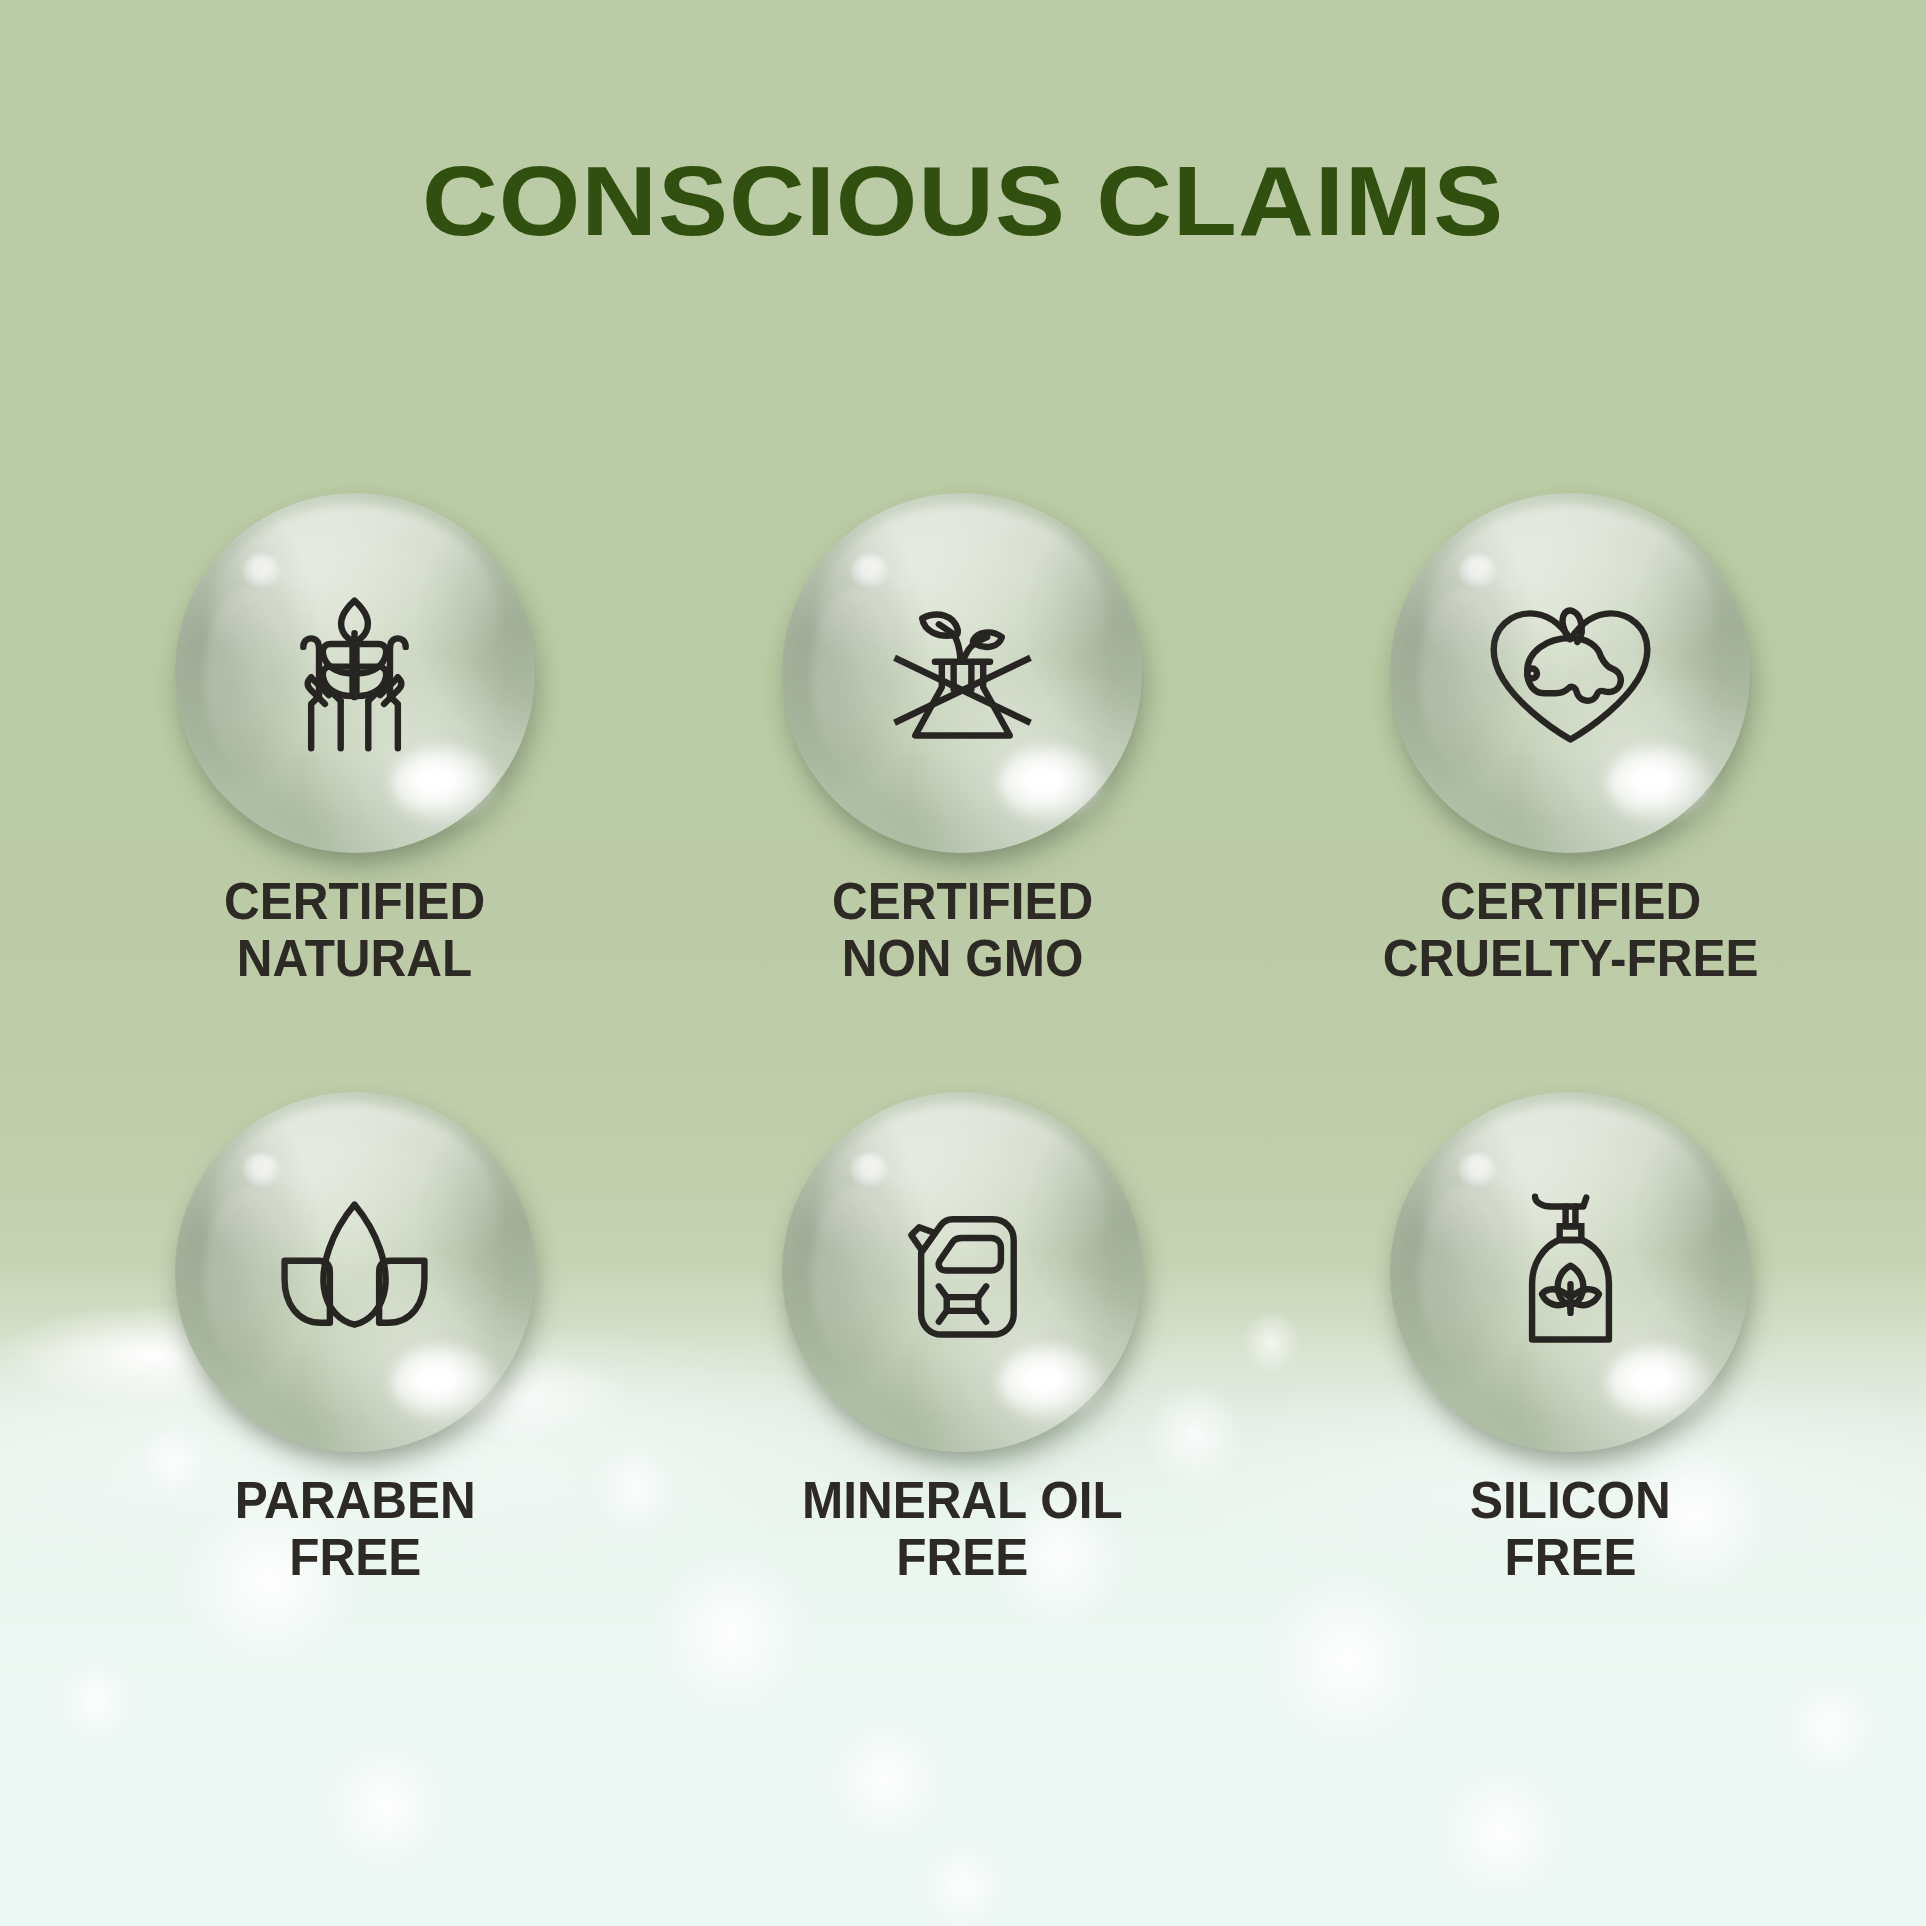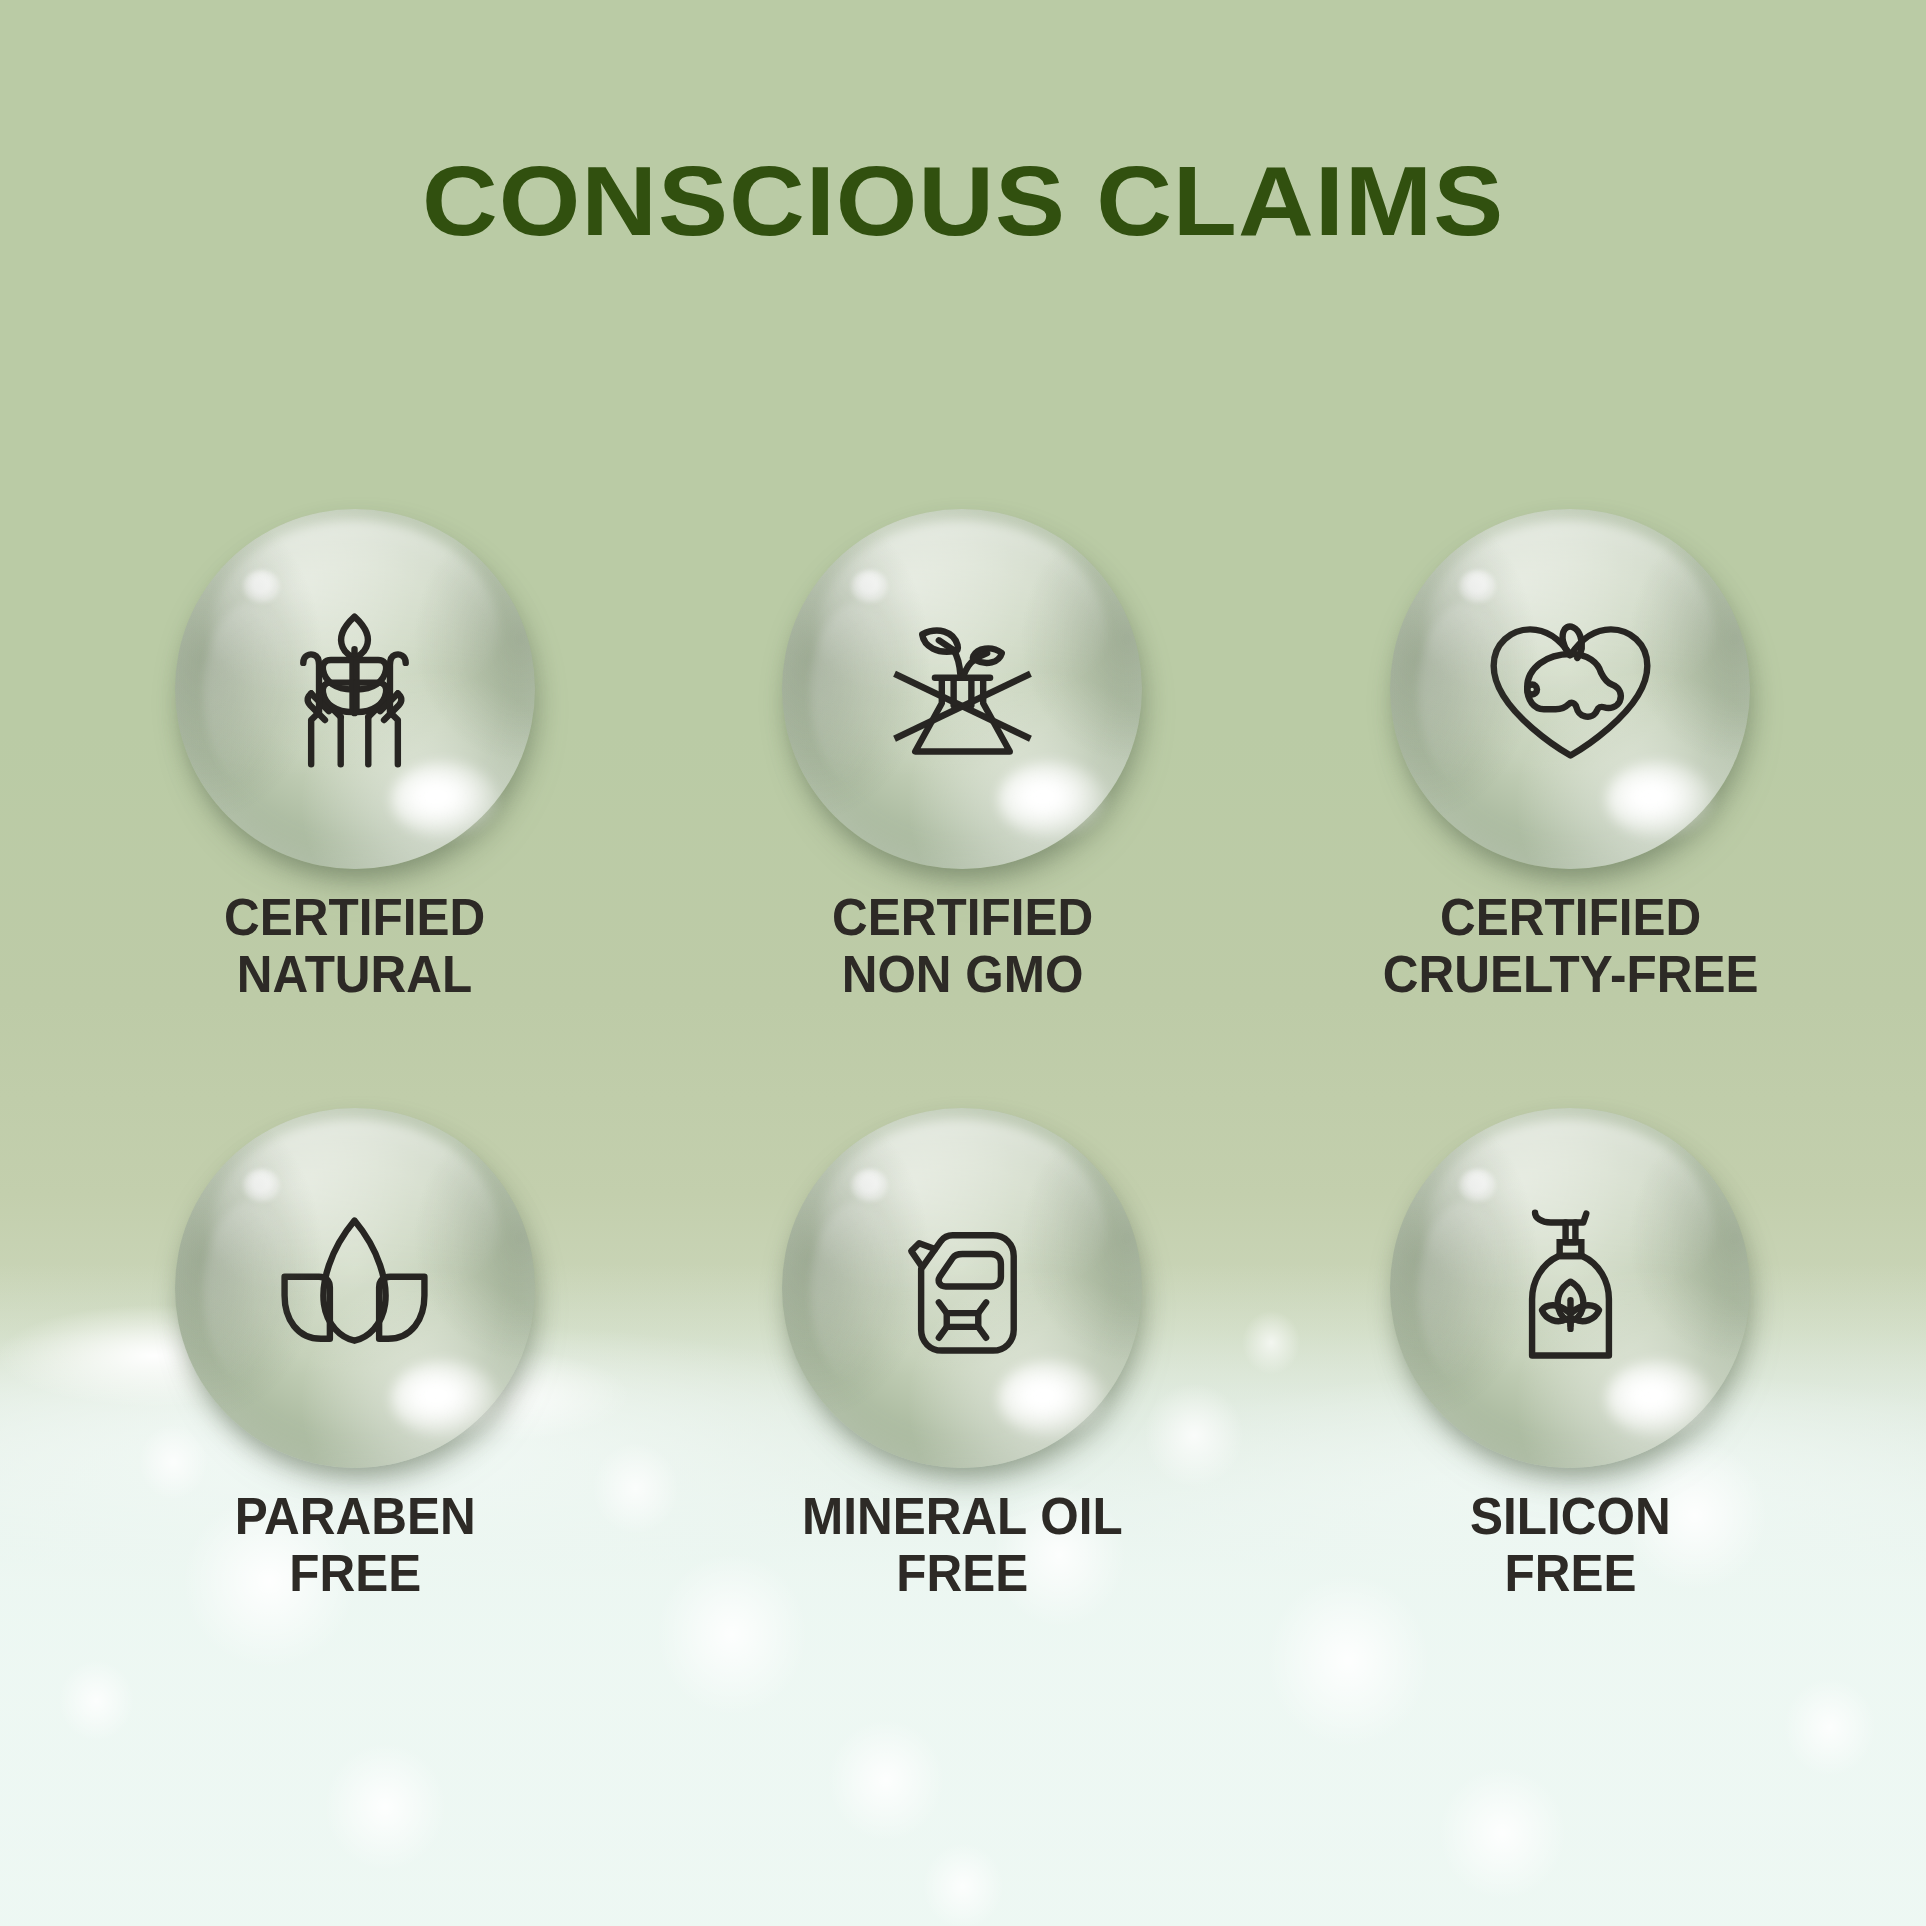--- a/index.html
+++ b/index.html
@@ -88,21 +88,21 @@
     letter-spacing: 0.9px;
     color: #31500f;
     font-family: "Liberation Sans", sans-serif;
     transform: scaleX(1.06);
   }
 
   
   .grid {
     position: absolute;
     left: 51px;
-    top: 509px;
+    top: 493px;
     width: 1823px;
     display: grid;
     grid-template-columns: repeat(3, 1fr);
     grid-template-rows: 599px 599px;
     justify-items: center;
   }
   .claim {
     width: 556px;
     display: flex;
     flex-direction: column;

